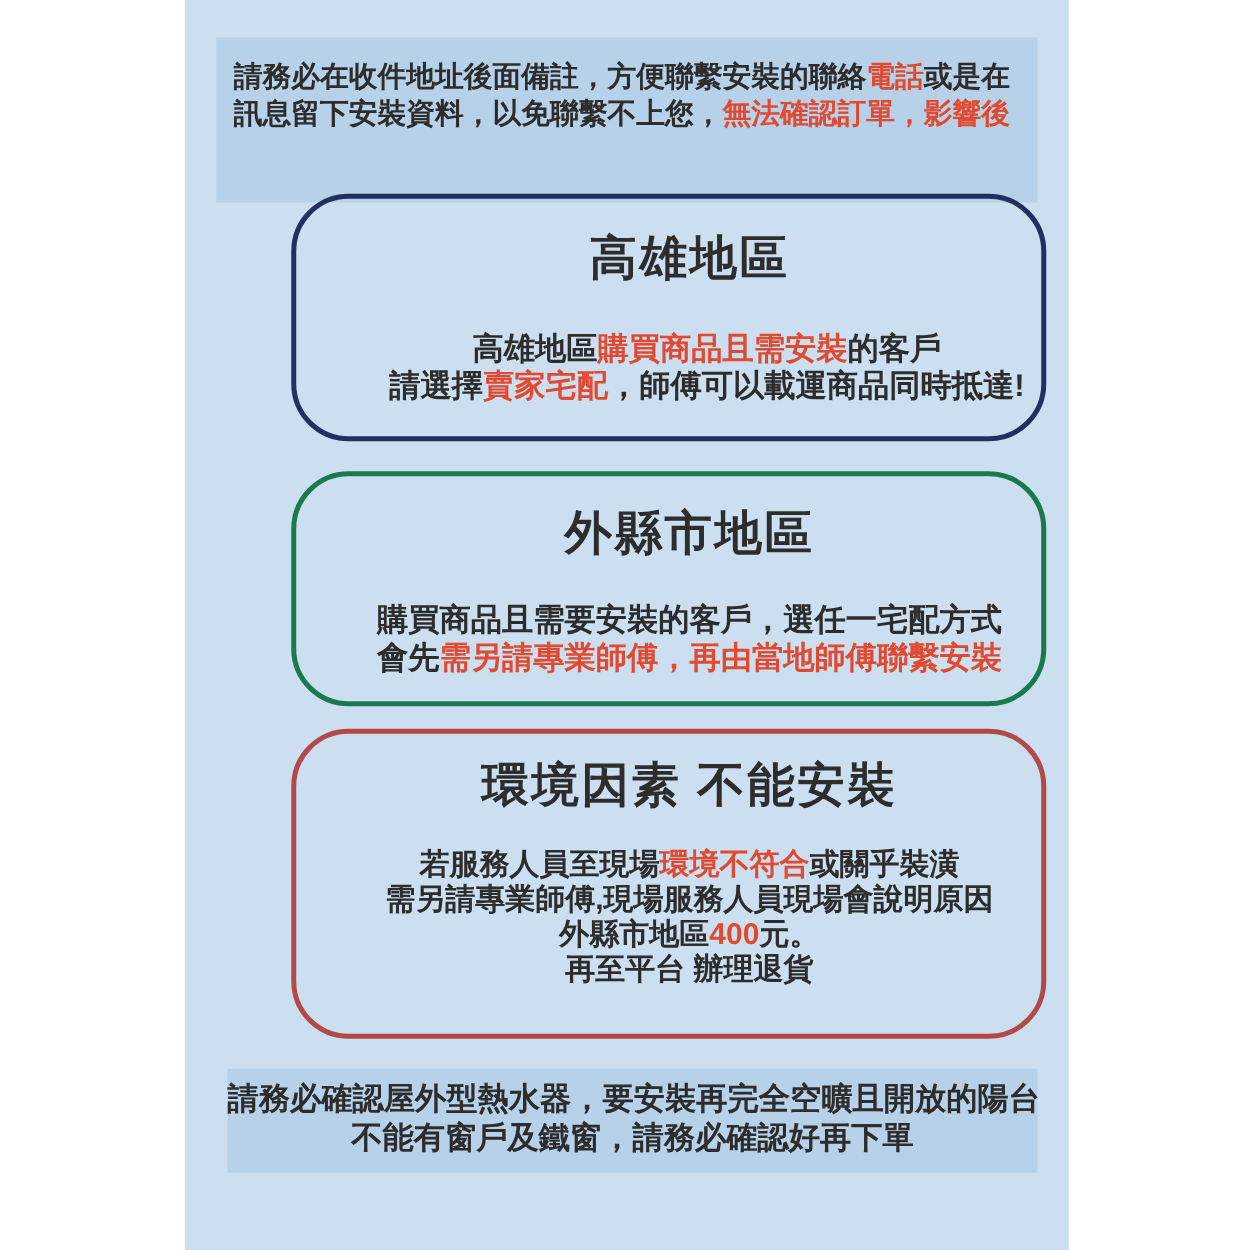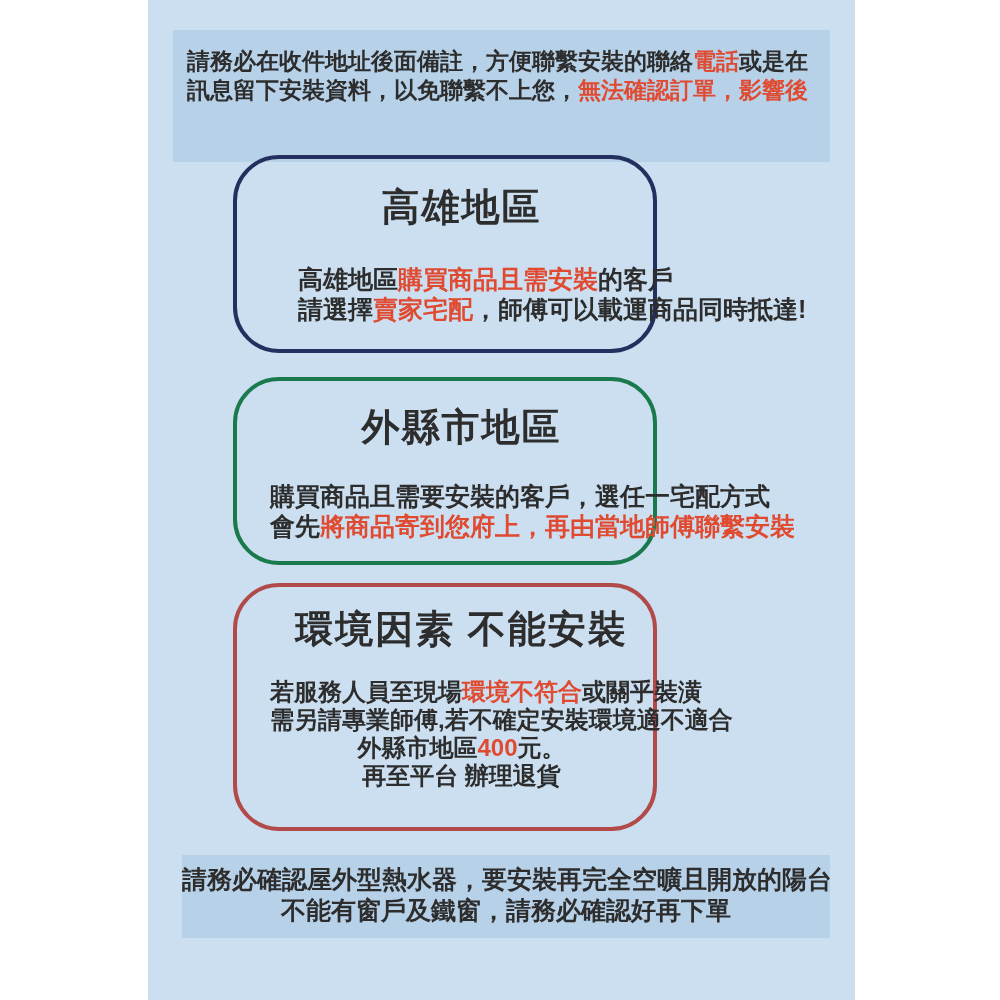--- a/index.html
+++ b/index.html
@@ -38,21 +38,21 @@
     left: 34px; top: 855px;
     width: 648px; height: 83px;
     padding-top: 9px;
     font-size: 25px;
     line-height: 31px;
     text-align: center;
   }
   .box {
     position: absolute;
     left: 85px;
-    width: 424px;
+    width: 604px;
     border: 4px solid #000;
     border-radius: 46px;
     background: transparent;
     color: var(--text, #2d2d2d);
     text-align: center;
     padding-left: 33px;
   }
   .box1 { top: 155px; height: 198px; border-color: var(--box1-border, #232f5e); }
   .box2 { top: 377px; height: 188px; border-color: var(--box2-border, #1a7a4d); }
   .box3 { top: 583px; height: 248px; border-color: var(--box3-border, #b24a49); }
@@ -87,29 +87,29 @@
       <div class="box-body">
           <div class="line"><span>高雄地區</span><span class="red">購買商品且需安裝</span><span>的客戶</span></div>
           <div class="line"><span>請選擇</span><span class="red">賣家宅配</span><span>，師傅可以載運商品同時抵達!</span></div>
         </div>
     </div>
 
     <div class="box box2">
       <div class="box-title">外縣市地區</div>
       <div class="box-body">
           <div class="line"><span>購買商品且需要安裝的客戶，選任一宅配方式</span></div>
-          <div class="line"><span>會先</span><span class="red">將商品寄到您府上，再由當地師傅聯繫安裝</span></div>
+          <div class="line"><span>會先</span><span class="red">需另請專業師傅，再由當地師傅聯繫安裝</span></div>
         </div>
     </div>
 
     <div class="box box3">
       <div class="box-title">環境因素 不能安裝</div>
       <div class="box-body">
           <div class="line"><span>若服務人員至現場</span><span class="red">環境不符合</span><span>或關乎裝潢</span></div>
-          <div class="line"><span>需另請專業師傅,若不確定安裝環境適不適合</span></div>
+          <div class="line"><span>需另請專業師傅,現場服務人員現場會說明原因</span></div>
           <div class="line"><span>外縣市地區</span><span class="red">400</span><span>元。</span></div>
           <div class="line"><span>再至平台 辦理退貨</span></div>
         </div>
     </div>
 
     <div class="note bottom-note">
         <div class="line"><span>請務必確認屋外型熱水器，要安裝再完全空曠且開放的陽台</span></div>
         <div class="line"><span>不能有窗戶及鐵窗，請務必確認好再下單</span></div>
       </div>
 

